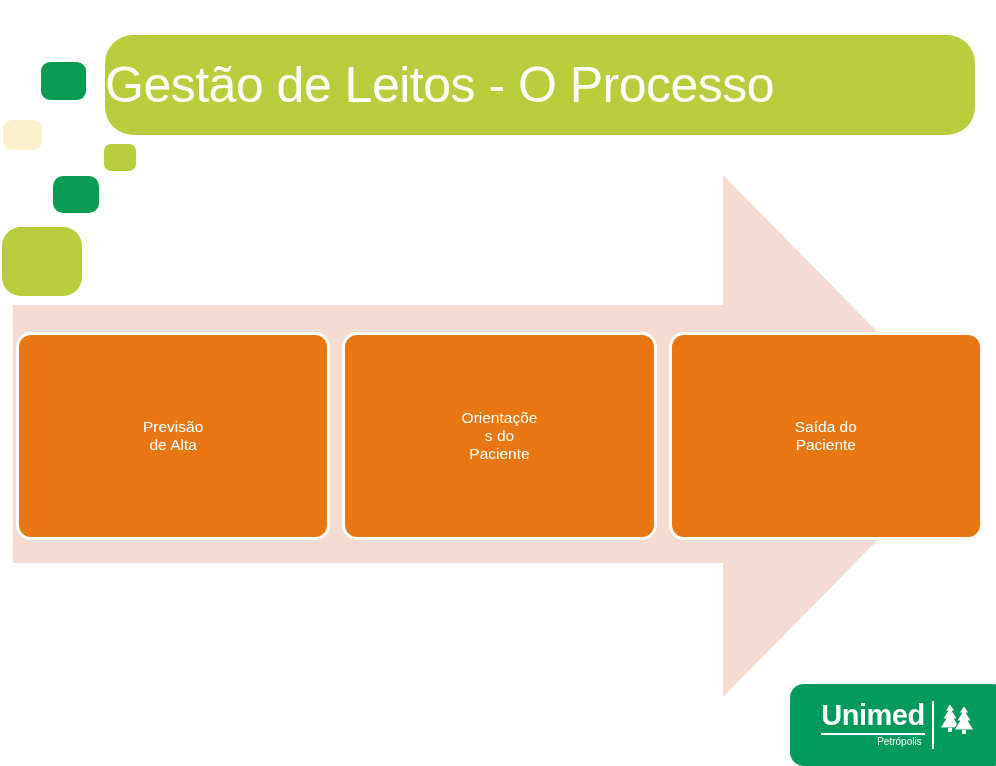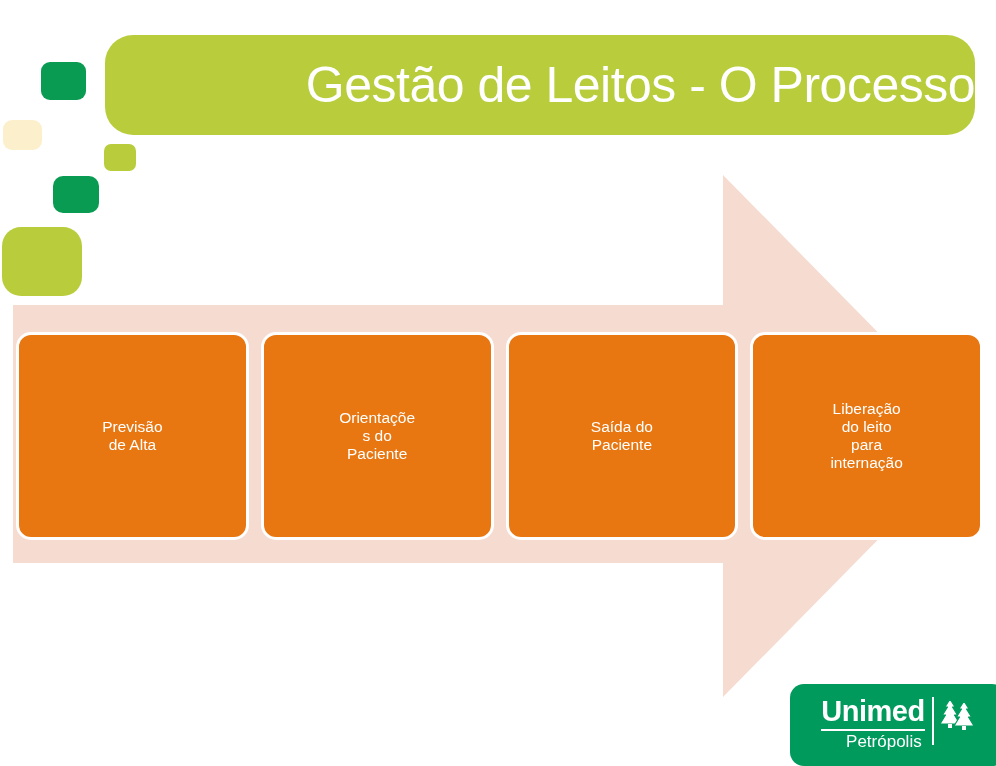--- a/index.html
+++ b/index.html
@@ -24,21 +24,21 @@
   .sq-green1{left:41px;top:62px;width:45px;height:38px;border-radius:9px;background:var(--dark-green);}
   .sq-cream{left:3px;top:120px;width:39px;height:30px;border-radius:9px;background:var(--cream);}
   .sq-lime-small{left:104px;top:144px;width:32px;height:27px;border-radius:7px;background:var(--lime);}
   .sq-green2{left:53px;top:176px;width:46px;height:37px;border-radius:10px;background:var(--dark-green);}
   .sq-lime-large{left:2px;top:227px;width:80px;height:69px;border-radius:19px;background:var(--lime);}
 
   
   .banner{
     position:absolute;left:105px;top:35px;width:870px;height:100px;
     background:var(--lime);border-radius:28px;
-    display:flex;align-items:center;justify-content:flex-end;z-index:4;
+    display:flex;align-items:center;justify-content:flex-start;z-index:4;
   }
   .banner h1{
     margin:0;color:var(--white);font-size:50px;font-weight:400;
     letter-spacing:-0.5px;white-space:nowrap;
   }
 
   
   .arrow-svg{position:absolute;left:0;top:0;z-index:1;}
 
   
@@ -64,21 +64,21 @@
     display:flex;align-items:center;justify-content:center;
   }
   .logo-inner{display:flex;align-items:flex-start;}
   .logo-left{display:flex;flex-direction:column;align-items:stretch;}
   .logo-wordmark{
     color:var(--white);font-weight:bold;font-size:29px;line-height:1;
     letter-spacing:-0.5px;
   }
   .logo-rule{height:2px;background:var(--white);margin-top:3px;}
   .logo-city{
-    color:var(--white);font-size:17px;line-height:1.2;margin-top:1px;
+    color:var(--white);font-size:10px;line-height:1.2;margin-top:1px;
     text-align:right;padding-right:3px;
   }
   .logo-divider{width:2px;height:48px;background:var(--white);margin:0 5px 0 7px;}
   .logo-symbol{margin-top:1px;}
 </style>
 </head>
 <body>
 
 <div class="slide">
 
@@ -103,26 +103,20 @@
     </div>
     <div class="step">
       <div class="step-label">Orientaçõe
 s do
 Paciente</div>
     </div>
     <div class="step">
       <div class="step-label">Saída do
 Paciente</div>
     </div>
-    <div class="step">
-      <div class="step-label">Liberação
-do leito
-para
-internação</div>
-    </div>
   </div>
 
   <div class="logo">
     <div class="logo-inner">
       <div class="logo-left">
         <div class="logo-wordmark">Unimed</div>
         <div class="logo-rule"></div>
         <div class="logo-city">Petrópolis</div>
       </div>
       <div class="logo-divider"></div>

